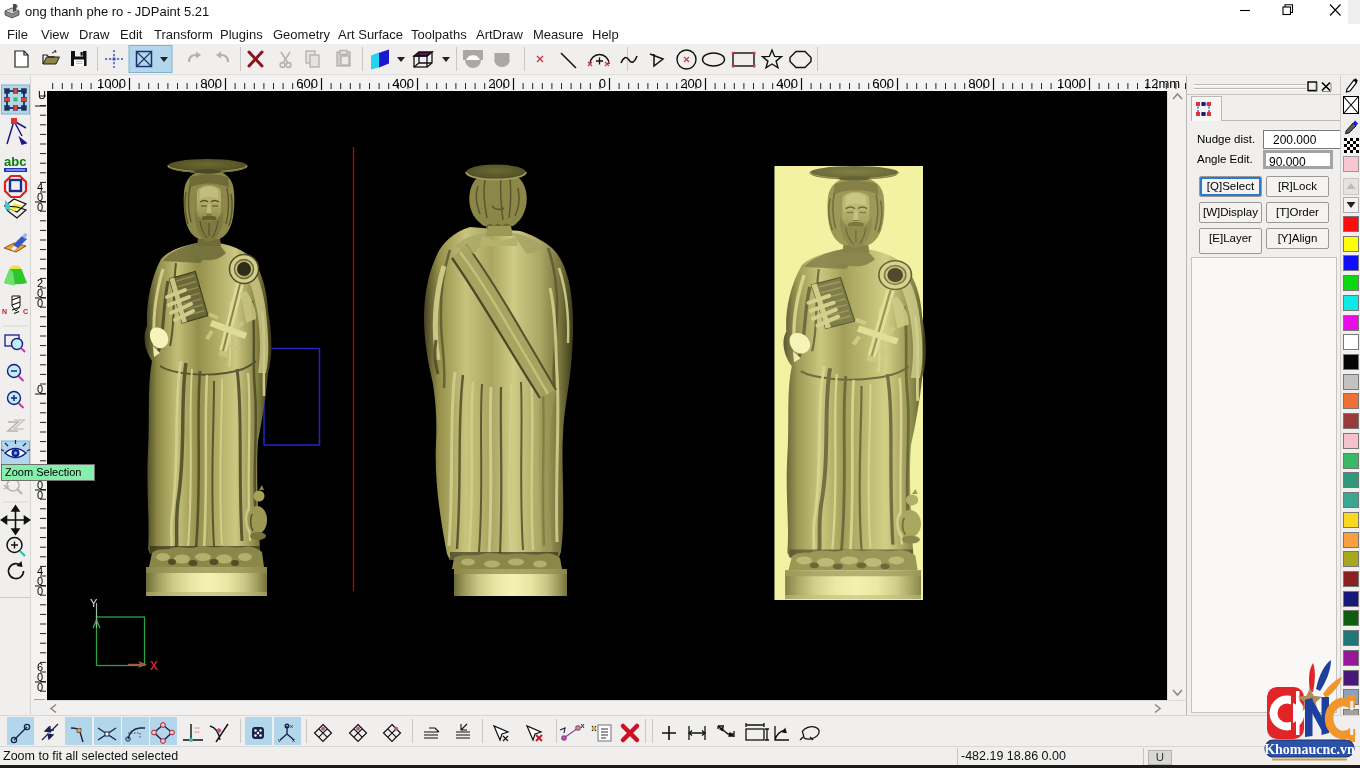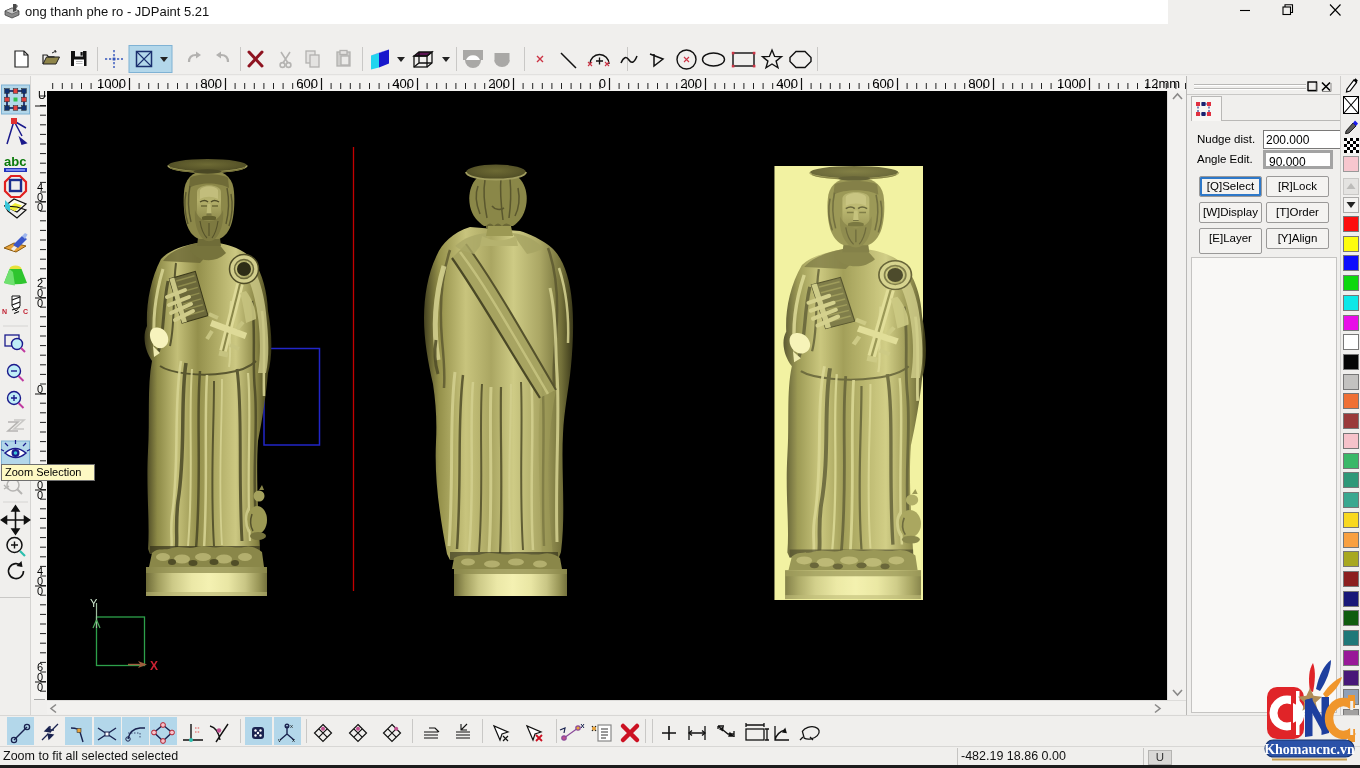--- a/index.html
+++ b/index.html
@@ -1,55 +1,69 @@
 <!DOCTYPE html>
 <html><head><meta charset="utf-8">
 <style>
 *{margin:0;padding:0;box-sizing:border-box}
 html,body{width:1360px;height:768px;overflow:hidden;background:#f0efed;font-family:"Liberation Sans",sans-serif}
 #win{position:absolute;left:0;top:0;width:1360px;height:768px}
 .abs{position:absolute}
-#title{left:0;top:0;width:1168px;height:24px;background:#ffffff;color:#000}
+#title{left:0;top:0;width:1348px;height:24px;background:#ffffff;color:#000}
 #title .txt{position:absolute;left:25px;top:4px;font-size:13px;color:#111}
 #menu{left:0;top:24px;width:1360px;height:20px;background:#ffffff;font-size:13px;color:#1a1a1a}
 #menu span{position:absolute;top:3px}
 #tbar{left:0;top:44px;width:1360px;height:31px;background:#f0efed;border-bottom:1px solid #e2e1df}
 .vsep{position:absolute;top:3px;width:1px;height:24px;background:#c9c8c6}
 #hruler{left:31px;top:76px;width:1329px;height:15px;background:#f4f3f1}
 #lefttools{left:0;top:76px;width:31px;height:639px;background:#f0efed;border-right:1px solid #d5d4d2}
 #vruler{left:31px;top:91px;width:16px;height:609px;background:#f4f3f1}
 #canvas{left:47px;top:91px;width:1120px;height:609px;background:#000}
 #vscroll{left:1167px;top:91px;width:19px;height:609px;background:#f2f1ef;border-left:1px solid #dddcda}
 #hscroll{left:47px;top:700px;width:1139px;height:14px;background:#f2f1ef;border-top:1px solid #dddcda}
 #rpanel{left:1186px;top:76px;width:154px;height:639px;background:#f0efed;border-left:1px solid #b9b8b6}
 #cstrip{left:1340px;top:76px;width:20px;height:639px;background:#f0efed;border-left:1px solid #cfcecc}
 #bbar{left:0;top:715px;width:1360px;height:31px;background:#f0efed;border-top:1px solid #d8d7d5}
 #sbar{left:0;top:746px;width:1360px;height:19px;background:#f0efed;border-top:1px solid #d8d7d5;font-size:12.5px;color:#111}
 #bedge{left:0;top:765px;width:1360px;height:3px;background:#1c1c1c}
 .bbtn{position:absolute;top:1px;width:27px;height:28px}
 .blue{background:#b3d7ea}
-#tooltip{left:1px;top:464px;width:94px;height:17px;background:#fef9c3;border:1px solid #707070;font-size:11px;color:#000;padding:1px 3px;z-index:60}
+#tooltip{left:1px;top:464px;width:94px;height:17px;background:#86efac;border:1px solid #707070;font-size:11px;color:#000;padding:1px 3px;z-index:60}
 .num{font-weight:normal;font-size:13px;color:#000}
 </style></head><body>
 <div id="win">
 <div id="title" class="abs">
 <svg class="abs" style="left:4px;top:3px" width="17" height="17" viewBox="0 0 17 17">
  <path d="M1 8 L8 5 L15 8 L15 12 L8 15 L1 12 Z" fill="#8a8a8a" stroke="#333" stroke-width="0.7"></path>
  <path d="M1 8 L8 5 L15 8 L8 11 Z" fill="#c9c9c9" stroke="#333" stroke-width="0.5"></path>
  <path d="M9 1 L12 1 L12 8 L9 9 Z" fill="#4a4a4a"></path>
  <path d="M12 1 L14 3 L12 6 Z" fill="#6a6a6a"></path>
 </svg>
 <span class="txt">ong thanh phe ro - JDPaint 5.21</span>
 <svg class="abs" style="left:1232px;top:0" width="120" height="24" viewBox="0 0 120 24">
  <path d="M8 10.5 H18" stroke="#000" stroke-width="1.1" fill="none"></path>
  <rect x="51" y="7" width="7.5" height="7.5" fill="none" stroke="#000" stroke-width="1.1"></rect>
  <path d="M53 7 V4.8 H60.5 V12.5 H58.5" fill="none" stroke="#000" stroke-width="1.1"></path>
  <path d="M98 4.5 L108.5 15.5 M108.5 4.5 L98 15.5" stroke="#000" stroke-width="1.1" fill="none"></path>
 </svg>
 </div>
+    <div id="menu" class="abs">
+      <span style="left:7px">File</span>
+      <span style="left:41px">View</span>
+      <span style="left:79px">Draw</span>
+      <span style="left:120px">Edit</span>
+      <span style="left:154px">Transform</span>
+      <span style="left:220px">Plugins</span>
+      <span style="left:273px">Geometry</span>
+      <span style="left:338px">Art Surface</span>
+      <span style="left:411px">Toolpaths</span>
+      <span style="left:476px">ArtDraw</span>
+      <span style="left:533px">Measure</span>
+      <span style="left:592px">Help</span>
+    </div>
     <div id="tbar" class="abs">
       <div class="vsep" style="left:97px"></div>
       <div class="vsep" style="left:240px"></div>
       <div class="vsep" style="left:362px"></div>
       <div class="vsep" style="left:456px"></div>
       <div class="vsep" style="left:524px"></div>
       <div class="vsep" style="left:627px"></div>
       <div class="vsep" style="left:817px"></div>
       <svg class="abs" style="left:0;top:0" width="830" height="31" viewBox="0 0 830 31">
         <path d="M15 52 l9 0 l4 4 l0 12 l-13 0 Z" transform="translate(0,-45)" fill="#fff" stroke="#222" stroke-width="1.2"></path>
@@ -498,21 +512,21 @@
           <rect x="11" y="0" width="4" height="4"></rect>
           <rect x="0" y="10" width="4" height="4"></rect>
           <rect x="11" y="10" width="4" height="4"></rect>
         </g>
         <g fill="#1a2270">
           <rect x="5.5" y="0" width="4" height="4"></rect>
           <rect x="5.5" y="10" width="4" height="4"></rect>
         </g>
       </svg>
       <span class="abs" style="left:10px;top:57px">Nudge dist.</span>
-      <div class="abs" style="left:76px;top:54px;width:88px;height:19px;background:#fff;border:1px solid #7a7978;font-size:12px;padding:2px 0 0 2px">200.000</div>
+      <div class="abs" style="left:76px;top:54px;width:88px;height:19px;background:#fff;border:1px solid #7a7978;font-size:12px;padding:2px 0 0 9px">200.000</div>
       <span class="abs" style="left:10px;top:77px">Angle Edit.</span>
       <div class="abs" style="left:76px;top:74px;width:70px;height:19px;background:#fff;border:3px solid #a3a3a3;font-size:12px;padding:2px 0 0 3px">90.000</div>
       <div class="abs" style="left:12px;top:100px;width:63px;height:21px;background:#f4f3f1;border:1px solid #9a9998;border-radius:2px;text-align:center;padding-top:3px;font-size:11.5px;outline:2px solid #2e78c8;outline-offset:-3px">[Q]Select</div>
       <div class="abs" style="left:79px;top:100px;width:63px;height:21px;background:#f4f3f1;border:1px solid #9a9998;border-radius:2px;text-align:center;padding-top:3px;font-size:11.5px">[R]Lock</div>
       <div class="abs" style="left:12px;top:126px;width:63px;height:21px;background:#f4f3f1;border:1px solid #9a9998;border-radius:2px;text-align:center;padding-top:3px;font-size:11.5px">[W]Display</div>
       <div class="abs" style="left:79px;top:126px;width:63px;height:21px;background:#f4f3f1;border:1px solid #9a9998;border-radius:2px;text-align:center;padding-top:3px;font-size:11.5px">[T]Order</div>
       <div class="abs" style="left:12px;top:152px;width:63px;height:26px;background:#f4f3f1;border:1px solid #9a9998;border-radius:2px;text-align:center;padding-top:3px;font-size:11.5px">[E]Layer</div>
       <div class="abs" style="left:79px;top:152px;width:63px;height:21px;background:#f4f3f1;border:1px solid #9a9998;border-radius:2px;text-align:center;padding-top:3px;font-size:11.5px">[Y]Align</div>
       <div class="abs" style="left:4px;top:181px;width:146px;height:456px;background:#f9f8f6;border:1px solid #c5c4c2"></div>
     </div>

